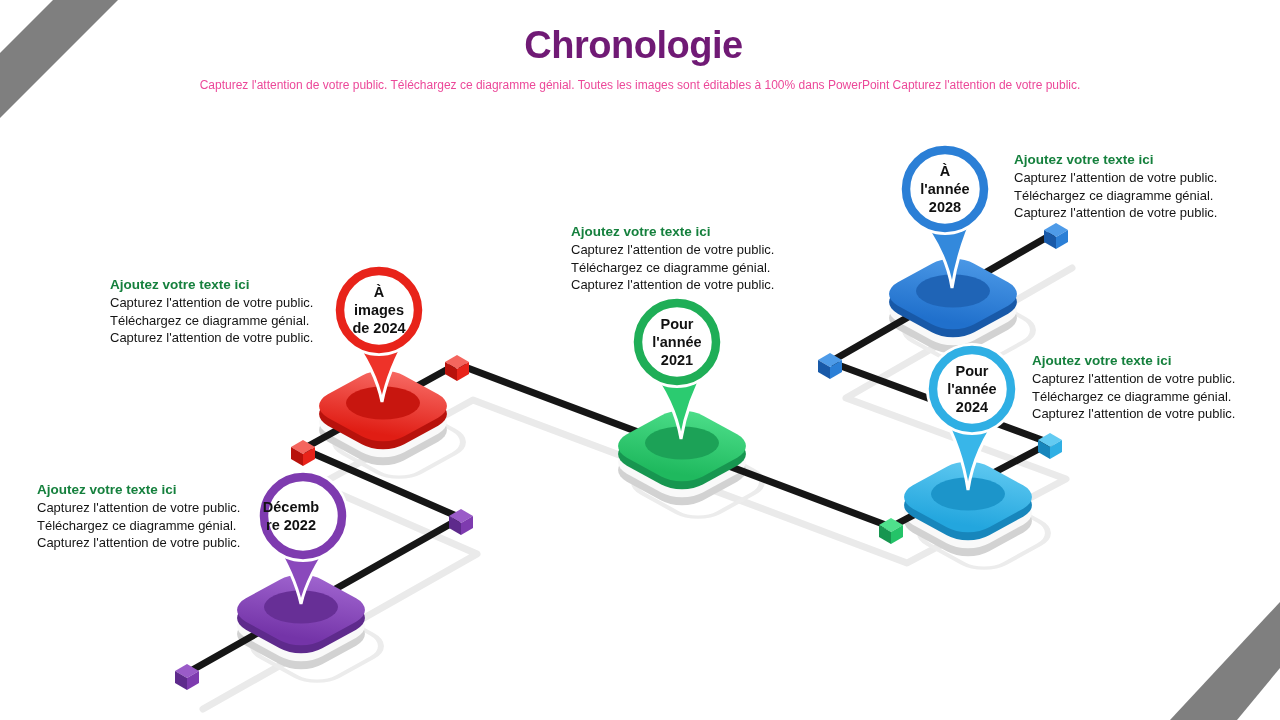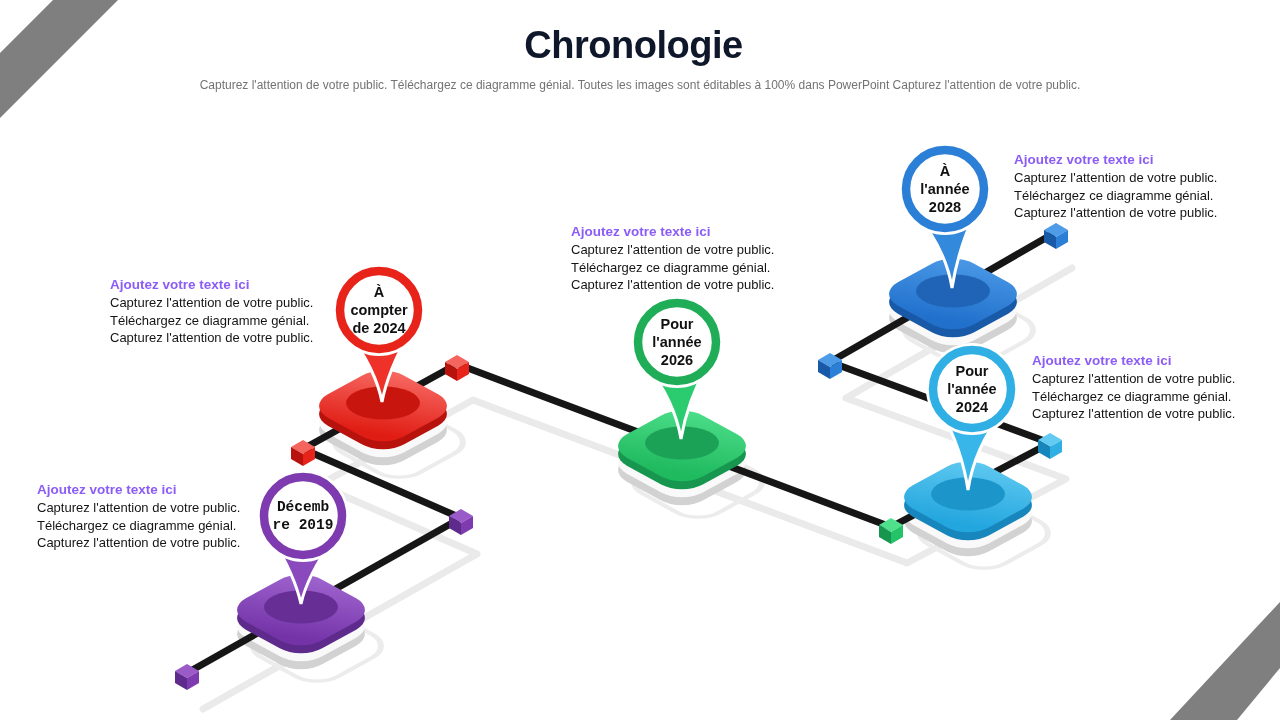--- a/index.html
+++ b/index.html
@@ -3,28 +3,28 @@
 <meta charset="utf-8">
 <style>
   html,body{margin:0;padding:0;background:#ffffff;}
   .slide{
     position:relative;width:1280px;height:720px;overflow:hidden;
     background:#ffffff;font-family:"Liberation Sans",sans-serif;color:#000;
   }
   .layer{position:absolute;top:0;left:0;}
   .page-title{
     position:absolute;top:24px;left:0;width:1267px;text-align:center;
-    font-size:38px;font-weight:bold;letter-spacing:-0.5px;color:#0f172a;
+    font-size:38px;font-weight:bold;letter-spacing:-0.5px;color:#701a75;
   }
   .page-subtitle{
     position:absolute;top:78px;left:0;width:1280px;text-align:center;
-    font-size:12px;color:#737373;
+    font-size:12px;color:#ec4899;
   }
   .text-block{position:absolute;white-space:nowrap;}
-  .tb-heading{font-weight:bold;font-size:13.5px;line-height:18px;color:#8b5cf6;}
+  .tb-heading{font-weight:bold;font-size:13.5px;line-height:18px;color:#15803d;}
   .tb-line{font-size:13px;line-height:17.5px;color:#151515;}
   .pin-label{
     position:absolute;width:92px;text-align:center;
     font-weight:bold;font-size:14.5px;line-height:18px;color:#111;
   }
   .pin-label div{white-space:nowrap;}
 </style>
 </head>
 <body>
 
@@ -181,33 +181,33 @@
     <g>
       <path d="M 914,211 Q 946,249 952,288 Q 958,249 976,211 Z" fill="#3389DC" stroke="#ffffff" stroke-width="3"></path>
       <circle cx="945" cy="189" r="46" fill="#ffffff"></circle>
       <circle cx="945" cy="189" r="39" fill="#ffffff" stroke="#2B7FD6" stroke-width="8.5"></circle>
     </g>
   </svg>
 
   <div class="page-title">Chronologie</div>
   <div class="page-subtitle">Capturez l'attention de votre public. Téléchargez ce diagramme génial. Toutes les images sont éditables à 100% dans PowerPoint Capturez l'attention de votre public.</div>
 
-  <div class="pin-label" style="left:257px;top:498px;font-family:Liberation Mono, monospace;">
+  <div class="pin-label" style="left:245px;top:498px;">
     <div>Décemb</div>
-    <div>re 2019</div>
+    <div>re 2022</div>
   </div>
   <div class="pin-label" style="left:333px;top:283px;">
     <div>À</div>
-    <div>compter</div>
+    <div>images</div>
     <div>de 2024</div>
   </div>
   <div class="pin-label" style="left:631px;top:315px;">
     <div>Pour</div>
     <div>l'année</div>
-    <div>2026</div>
+    <div>2021</div>
   </div>
   <div class="pin-label" style="left:926px;top:362px;">
     <div>Pour</div>
     <div>l'année</div>
     <div>2024</div>
   </div>
   <div class="pin-label" style="left:899px;top:162px;">
     <div>À</div>
     <div>l'année</div>
     <div>2028</div>

